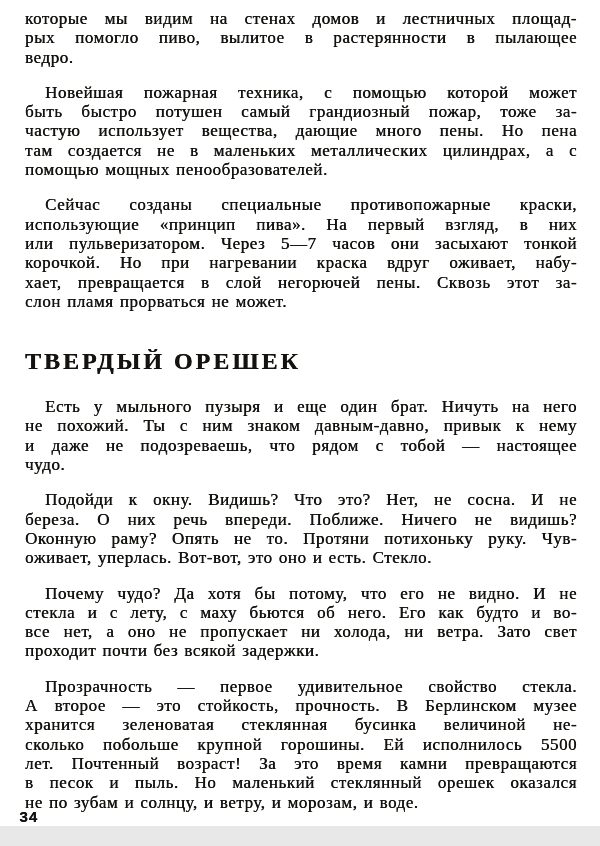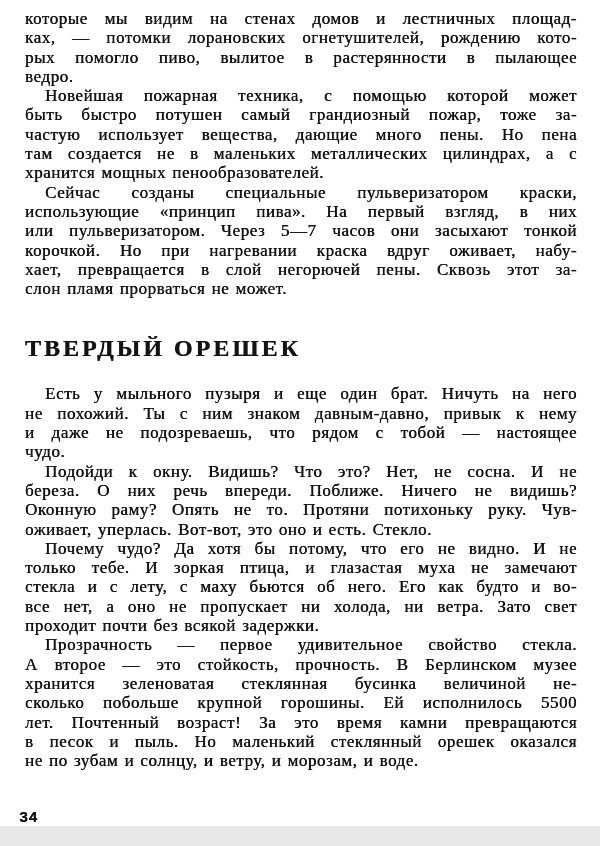--- a/index.html
+++ b/index.html
@@ -40,20 +40,21 @@
     text-align-last: justify;
     white-space: normal;
     text-shadow: 0.35px 0 0 currentColor;
     overflow: visible;
   }
   .line.last {
     text-align-last: left;
   }
   .line.indent {
     padding-left: 20px;
+    margin-top: 16px;
   }
   .heading {
     margin: 40px 0 26px 0;
     height: 20px;
     line-height: 20px;
     text-align: left;
     font-size: 24px;
     font-weight: bold;
     letter-spacing: 3px;
     text-shadow: 0.3px 0 0 currentColor;
@@ -69,33 +70,32 @@
     font-family: Liberation Mono, monospace;
   }
 </style>
 </head>
 <body>
 
 <div class="page">
   <main class="text-block">
       <div class="para">
         <div class="line">которые мы видим на стенах домов и лестничных площад-</div>
-        <div class="line">ках, — потомки лорановских огнетушителей, рождению кото-</div>
         <div class="line">рых помогло пиво, вылитое в растерянности в пылающее</div>
         <div class="line last">ведро.</div>
       </div>
       <div class="para">
         <div class="line indent">Новейшая пожарная техника, с помощью которой может</div>
         <div class="line">быть быстро потушен самый грандиозный пожар, тоже за-</div>
         <div class="line">частую использует вещества, дающие много пены. Но пена</div>
         <div class="line">там создается не в маленьких металлических цилиндрах, а с</div>
-        <div class="line last">хранится мощных пенообразователей.</div>
+        <div class="line last">помощью мощных пенообразователей.</div>
       </div>
       <div class="para">
-        <div class="line indent">Сейчас созданы специальные пульверизатором краски,</div>
+        <div class="line indent">Сейчас созданы специальные противопожарные краски,</div>
         <div class="line">использующие «принцип пива». На первый взгляд, в них</div>
         <div class="line">или пульверизатором. Через 5—7 часов они засыхают тонкой</div>
         <div class="line">корочкой. Но при нагревании краска вдруг оживает, набу-</div>
         <div class="line">хает, превращается в слой негорючей пены. Сквозь этот за-</div>
         <div class="line last">слон пламя прорваться не может.</div>
       </div>
       <div class="heading">ТВЕРДЫЙ ОРЕШЕК</div>
       <div class="para">
         <div class="line indent">Есть у мыльного пузыря и еще один брат. Ничуть на него</div>
         <div class="line">не похожий. Ты с ним знаком давным-давно, привык к нему</div>
@@ -103,21 +103,20 @@
         <div class="line last">чудо.</div>
       </div>
       <div class="para">
         <div class="line indent">Подойди к окну. Видишь? Что это? Нет, не сосна. И не</div>
         <div class="line">береза. О них речь впереди. Поближе. Ничего не видишь?</div>
         <div class="line">Оконную раму? Опять не то. Протяни потихоньку руку. Чув-</div>
         <div class="line last">оживает, уперлась. Вот-вот, это оно и есть. Стекло.</div>
       </div>
       <div class="para">
         <div class="line indent">Почему чудо? Да хотя бы потому, что его не видно. И не</div>
-        <div class="line">только тебе. И зоркая птица, и глазастая муха не замечают</div>
         <div class="line">стекла и с лету, с маху бьются об него. Его как будто и во-</div>
         <div class="line">все нет, а оно не пропускает ни холода, ни ветра. Зато свет</div>
         <div class="line last">проходит почти без всякой задержки.</div>
       </div>
       <div class="para">
         <div class="line indent">Прозрачность — первое удивительное свойство стекла.</div>
         <div class="line">А второе — это стойкость, прочность. В Берлинском музее</div>
         <div class="line">хранится зеленоватая стеклянная бусинка величиной не-</div>
         <div class="line">сколько побольше крупной горошины. Ей исполнилось 5500</div>
         <div class="line">лет. Почтенный возраст! За это время камни превращаются</div>

